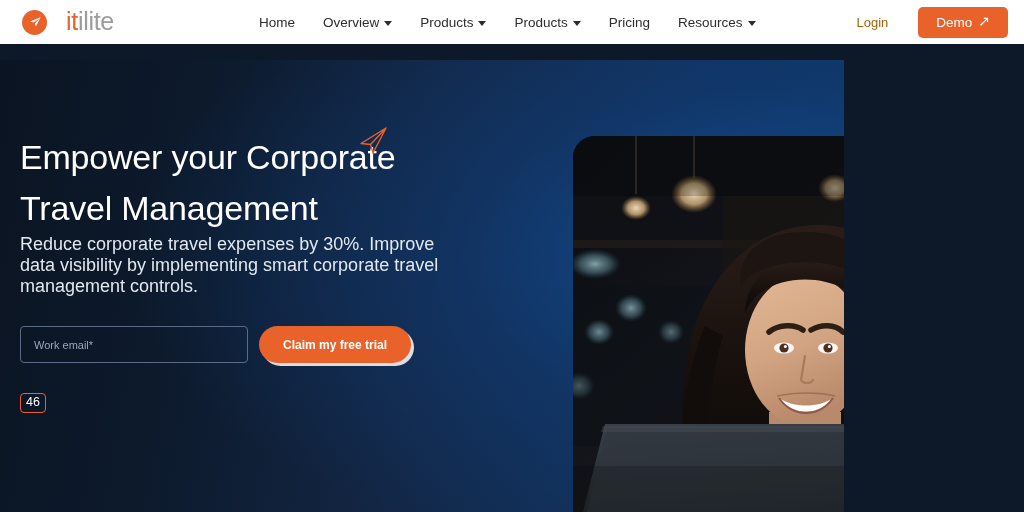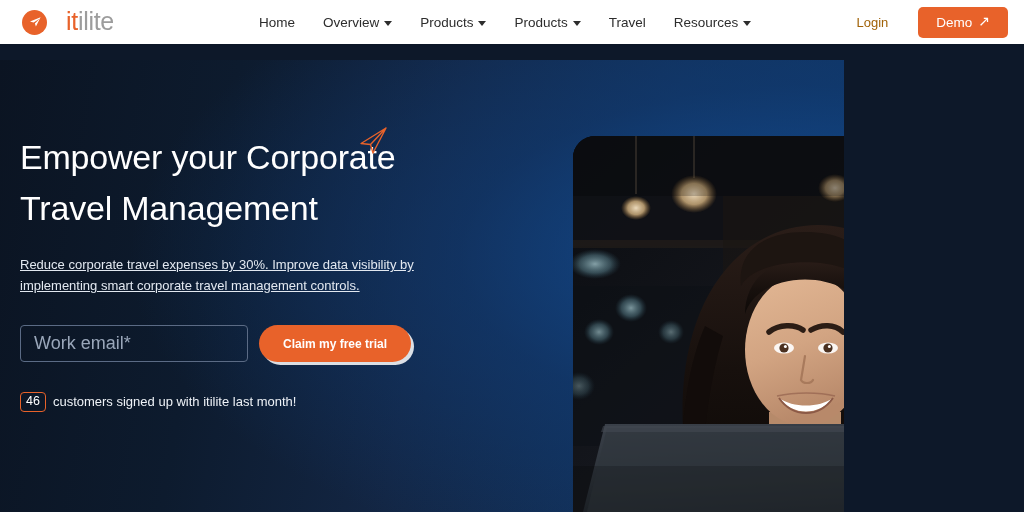--- a/index.html
+++ b/index.html
@@ -95,39 +95,37 @@
   }
   .hero-title {
     font-size:34px;
     line-height:51px;
     color:#ffffff;
     font-weight:400;
     letter-spacing:-0.2px;
     white-space:pre-line;
   }
   .hero-sub {
-    margin-top:20px;
-    font-size:13px;
+    font-size:18px;
     line-height:21px;
     color:#e2e8f0;
     width:425px;
-    text-decoration:underline;
   }
 
   .form-row {
     margin-top:29px;
     display:flex; align-items:center;
   }
   .email-input {
     width:228px; height:37px;
     background:transparent;
     border:1px solid #5b6b85;
     border-radius:4px;
     color:#ffffff;
-    font-size:18px;
+    font-size:11px;
     font-family:inherit;
     padding:0 13px;
     outline:none;
   }
   .email-input::placeholder { color:#9aa7ba; }
   .trial-btn {
     margin-left:11px;
     background:#e8622a;
     color:#ffffff;
     border:none;
@@ -206,21 +204,21 @@
       </div>
       <div class="nav-item">
         <span>Products</span>
         <span class="caret"></span>
       </div>
       <div class="nav-item">
         <span>Products</span>
         <span class="caret"></span>
       </div>
       <div class="nav-item">
-        <span>Travel</span>
+        <span>Pricing</span>
       </div>
       <div class="nav-item">
         <span>Resources</span>
         <span class="caret"></span>
       </div>
     </div>
 
     <div class="header-right">
       <span class="login-link">Login</span>
       <button class="demo-btn">
@@ -352,18 +350,17 @@
 Travel Management</h1>
       <p class="hero-sub">Reduce corporate travel expenses by 30%. Improve data visibility by implementing smart corporate travel management controls.</p>
 
       <div class="form-row">
         <input class="email-input" type="text" placeholder="Work email*" style="">
         <button class="trial-btn">Claim my free trial</button>
       </div>
 
       <div class="signup-row">
         <span class="signup-count">46</span>
-        <span class="signup-text">customers signed up with itilite last month!</span>
       </div>
     </div>
 
   </div>
 </div>
 
 </body></html>

